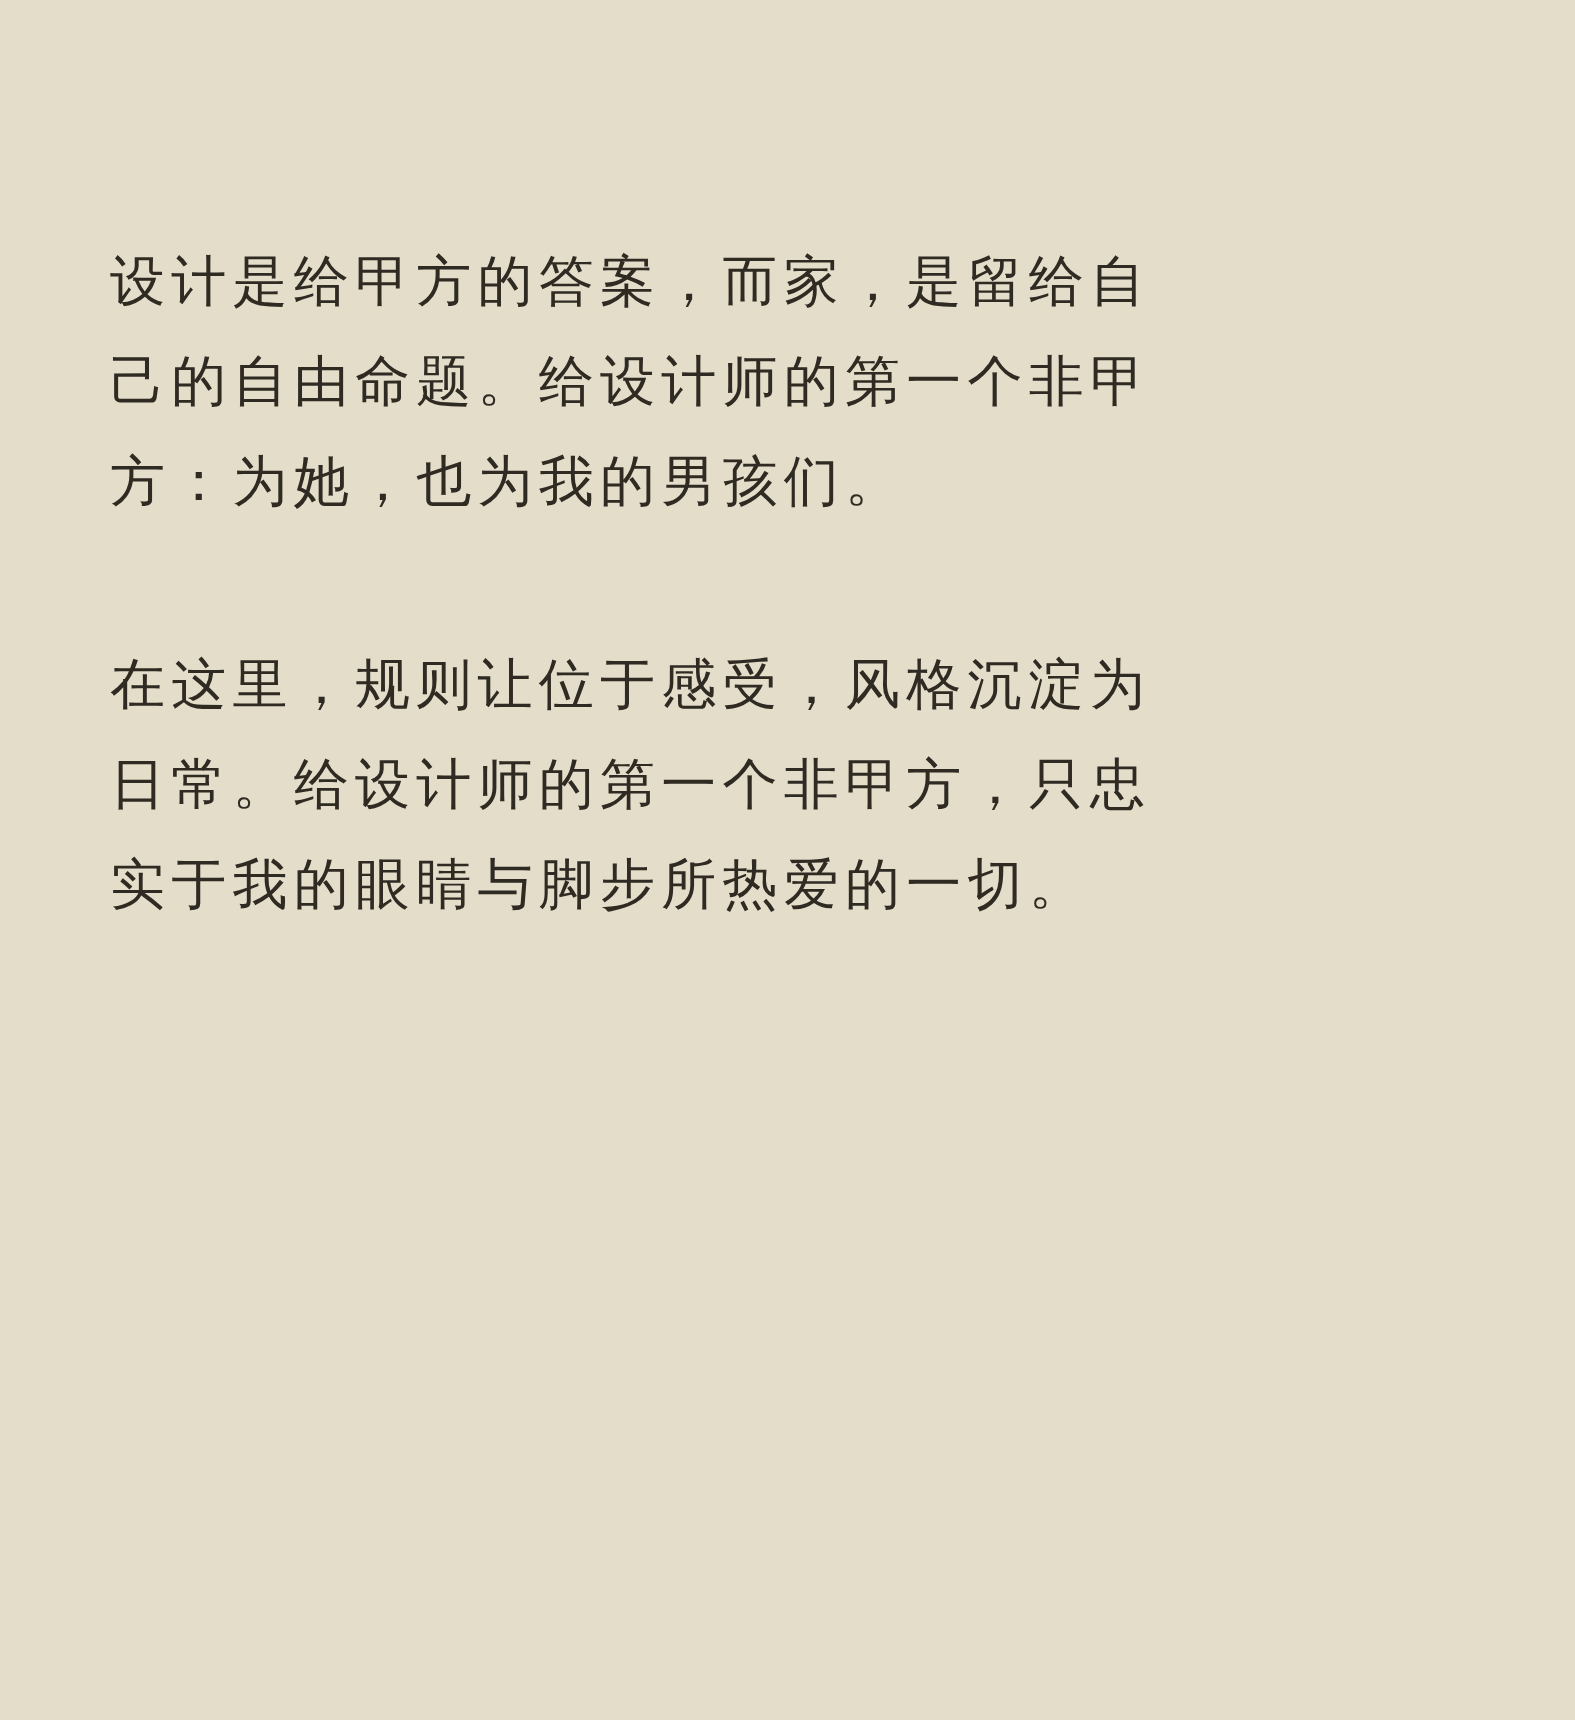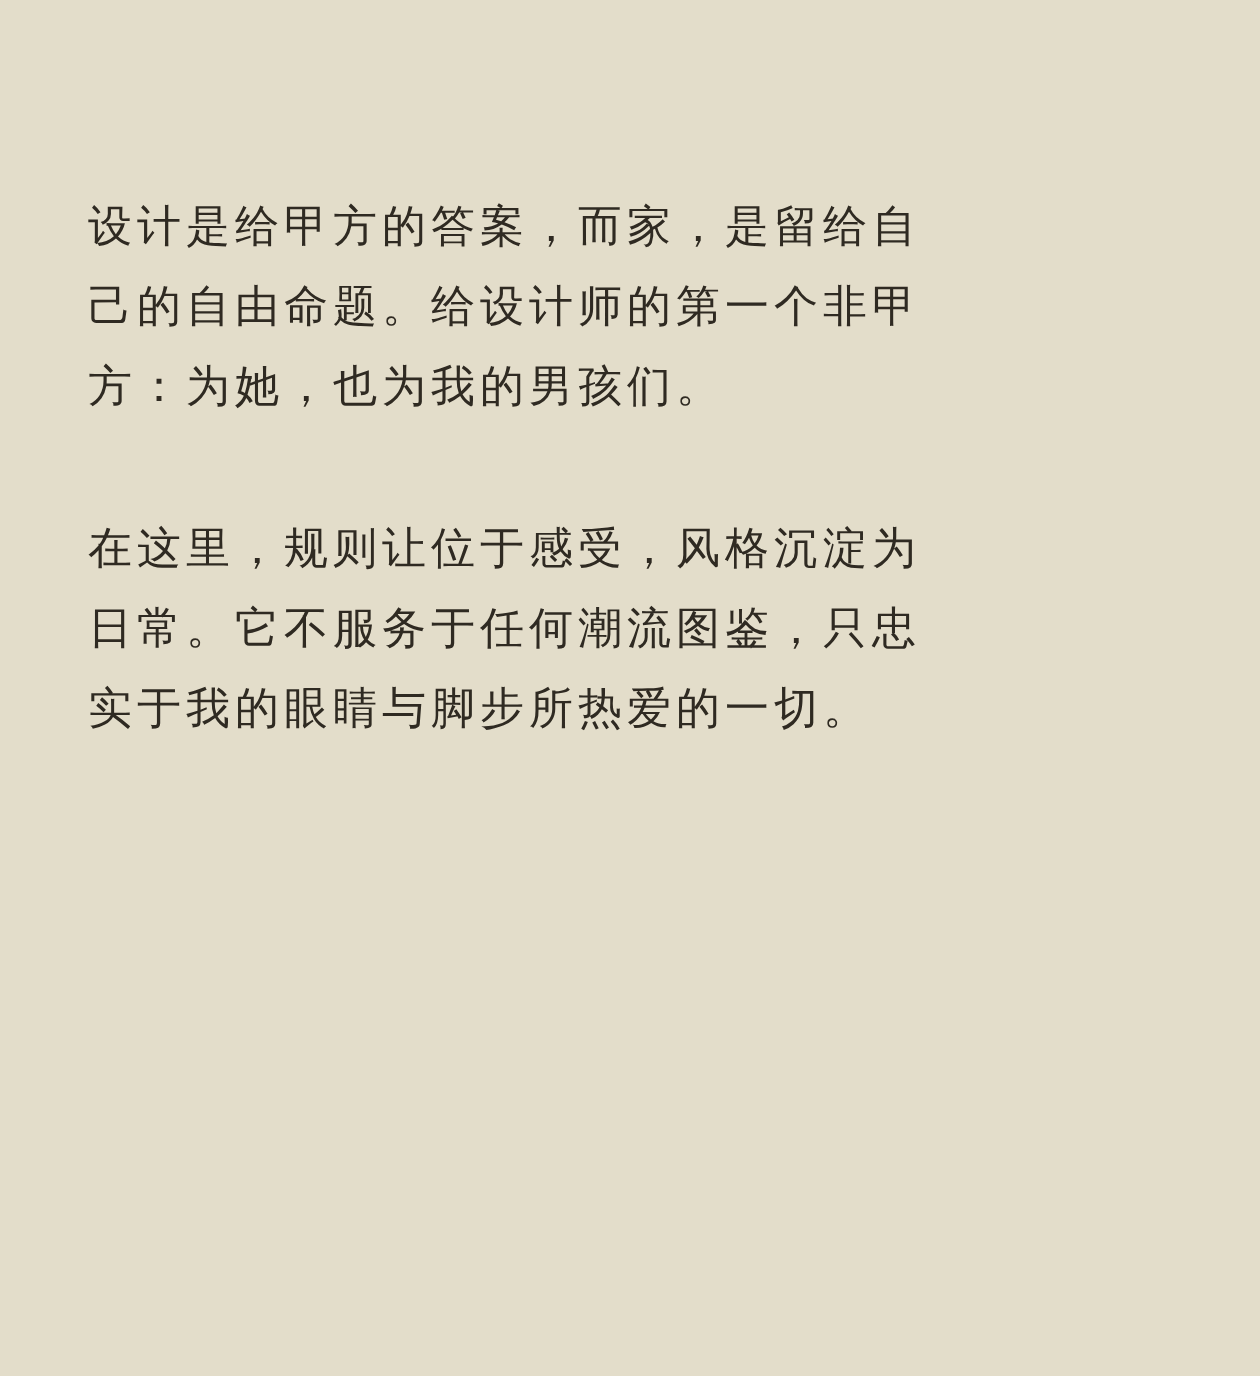--- a/index.html
+++ b/index.html
@@ -12,20 +12,21 @@
     background: #e3ddca;
     font-family: "Liberation Sans", "DejaVu Sans", sans-serif;
     overflow: hidden;
   }
   .page {
     width: 1044px;
     height: 1376px;
     box-sizing: border-box;
     padding: 186px 88px 0 88px;
     background: #e3ddca;
+    font-family: Liberation Serif, serif;
   }
   .article {
     display: block;
   }
   .para {
     color: #2f2a22;
     font-size: 44px;
     line-height: 80px;
     letter-spacing: 5px;
     text-align: left;
@@ -37,15 +38,15 @@
   .para:last-child {
     margin-bottom: 0;
   }
 </style>
 </head>
 <body>
 
 <div class="page">
   <div class="article">
     <p class="para">设计是给甲方的答案，而家，是留给自己的自由命题。给设计师的第一个非甲方：为她，也为我的男孩们。</p>
-    <p class="para">在这里，规则让位于感受，风格沉淀为日常。它不服务于任何潮流图鉴，只忠实于我的眼睛与脚步所热爱的一切。</p>
+    <p class="para">在这里，规则让位于感受，风格沉淀为日常。给设计师的第一个非甲方，只忠实于我的眼睛与脚步所热爱的一切。</p>
   </div>
 </div>
 
 </body></html>

